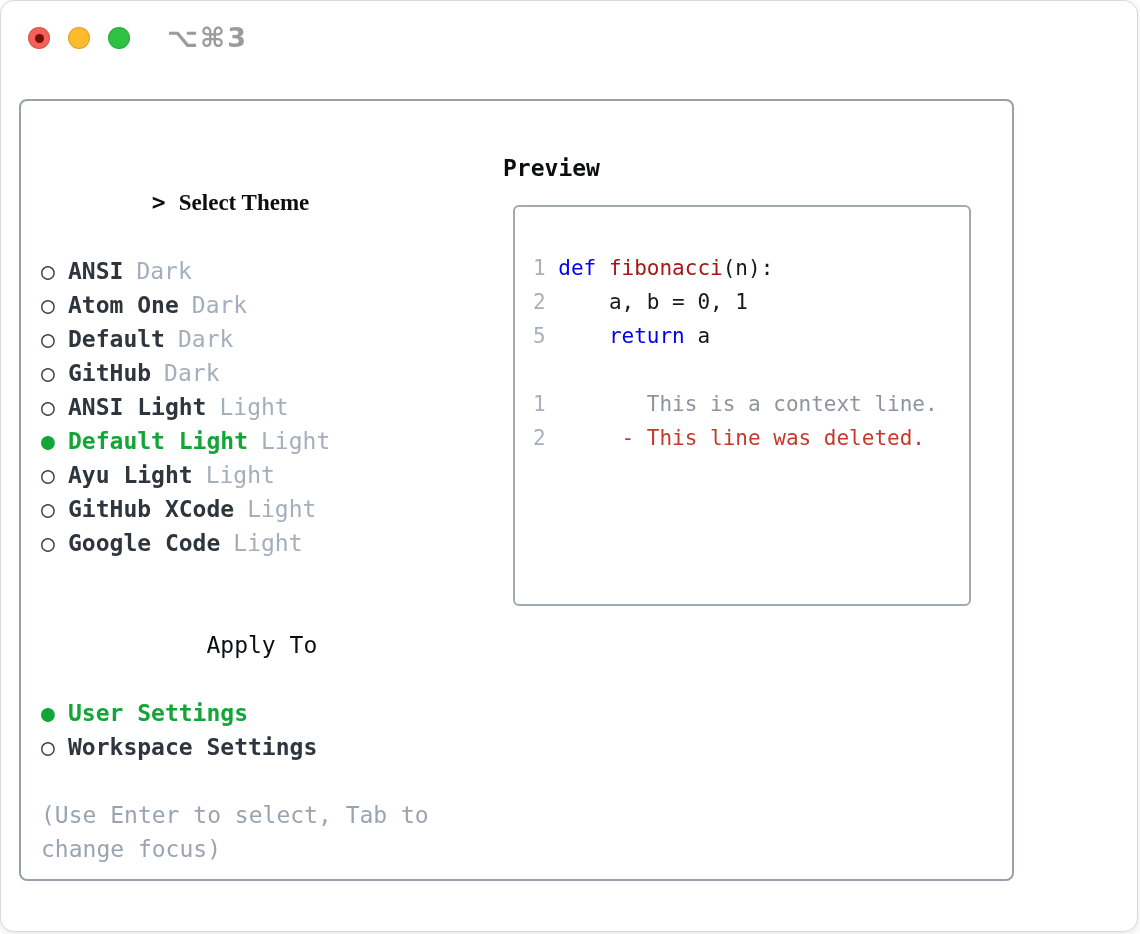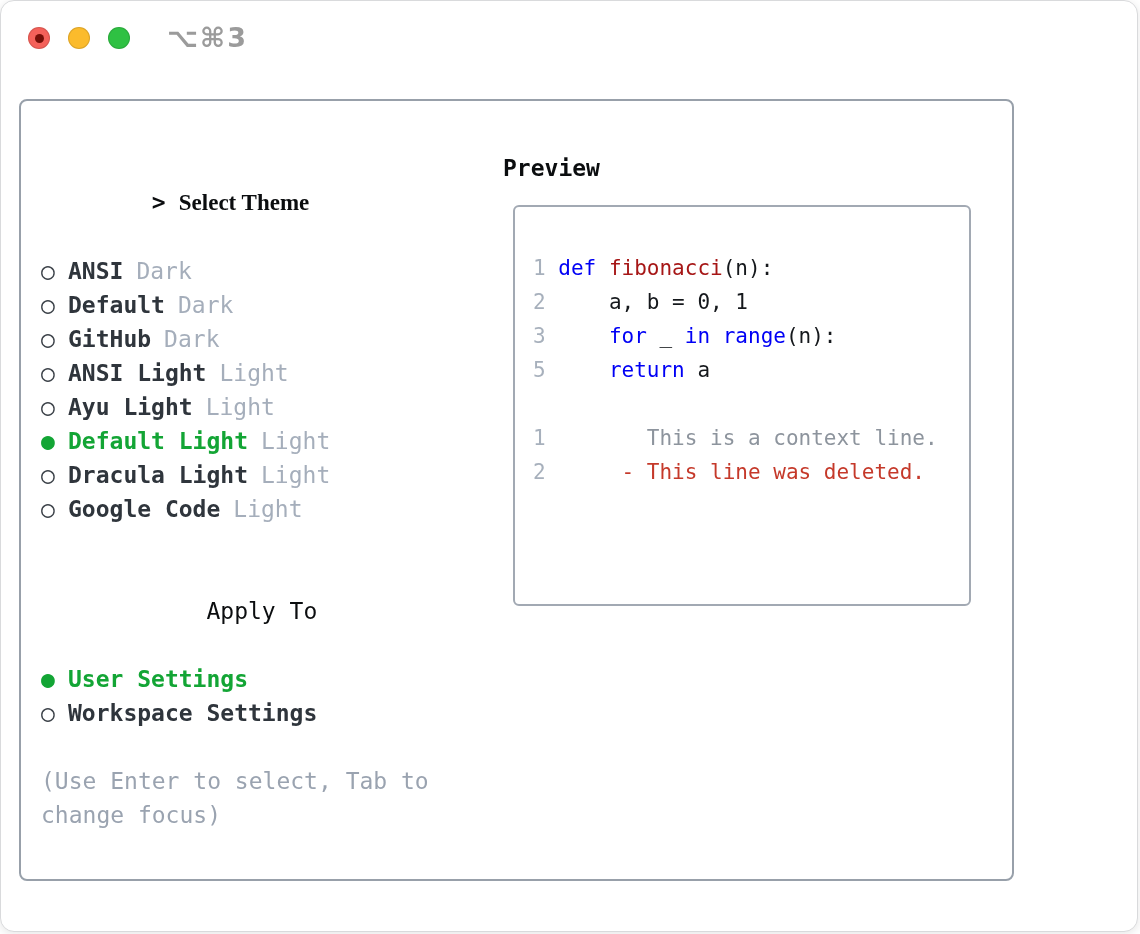--- a/index.html
+++ b/index.html
@@ -77,26 +77,27 @@
   <div class="shortcut">⌥⌘3</div>
 
   <div class="panel">
 
     <div class="left-col">
       <div class="mrow">
         <span class="marker title-marker">&gt;</span><span class="menu-title">Select Theme</span>
       </div>
       <div id="theme-list">
           <div class="mrow"><span class="marker">○</span><span class="ilabel">ANSI</span><span class="tag">Dark</span></div>
+          <div class="mrow"><span class="marker">○</span><span class="ilabel">Atom One</span><span class="tag">Dark</span></div>
           <div class="mrow"><span class="marker">○</span><span class="ilabel">Default</span><span class="tag">Dark</span></div>
           <div class="mrow"><span class="marker">○</span><span class="ilabel">GitHub</span><span class="tag">Dark</span></div>
           <div class="mrow"><span class="marker">○</span><span class="ilabel">ANSI Light</span><span class="tag">Light</span></div>
+          <div class="mrow"><span class="marker on">●</span><span class="ilabel on">Default Light</span><span class="tag">Light</span></div>
           <div class="mrow"><span class="marker">○</span><span class="ilabel">Ayu Light</span><span class="tag">Light</span></div>
-          <div class="mrow"><span class="marker on">●</span><span class="ilabel on">Default Light</span><span class="tag">Light</span></div>
-          <div class="mrow"><span class="marker">○</span><span class="ilabel">Dracula Light</span><span class="tag">Light</span></div>
+          <div class="mrow"><span class="marker">○</span><span class="ilabel">GitHub XCode</span><span class="tag">Light</span></div>
           <div class="mrow"><span class="marker">○</span><span class="ilabel">Google Code</span><span class="tag">Light</span></div>
         </div>
 
       <div class="apply-block">
         <div class="mrow">
           <span class="marker"></span><span class="section-title">Apply To</span>
         </div>
         <div id="apply-list">
             <div class="mrow"><span class="marker on">●</span><span class="ilabel on">User Settings</span></div>
             <div class="mrow"><span class="marker">○</span><span class="ilabel">Workspace Settings</span></div>
@@ -105,21 +106,20 @@
 
       <div class="help">(Use Enter to select, Tab to change focus)</div>
     </div>
 
     <div class="right-col">
       <div class="preview-title">Preview</div>
       <div class="preview-box">
         <div id="code-block">
             <div class="pline"><span class="lnum">1</span><span> </span><span class="seg-keyword">def</span><span class="seg-plain"> </span><span class="seg-function">fibonacci</span><span class="seg-plain">(n):</span></div>
             <div class="pline"><span class="lnum">2</span><span> </span><span class="seg-plain">    a, b = 0, 1</span></div>
-            <div class="pline"><span class="lnum">3</span><span> </span><span class="seg-plain">    </span><span class="seg-keyword">for</span><span class="seg-plain"> _ </span><span class="seg-keyword">in</span><span class="seg-plain"> </span><span class="seg-keyword">range</span><span class="seg-plain">(n):</span></div>
             <div class="pline"><span class="lnum">5</span><span> </span><span class="seg-plain">    </span><span class="seg-keyword">return</span><span class="seg-plain"> a</span></div>
           </div>
         <div id="diff-block" class="diff-block">
             <div class="pline"><span class="lnum">1</span><span> </span><span class="seg-context">       This is a context line.</span></div>
             <div class="pline"><span class="lnum">2</span><span> </span><span class="seg-plain">     </span><span class="seg-deleted">- This line was deleted.</span></div>
           </div>
       </div>
     </div>
 
   </div>

